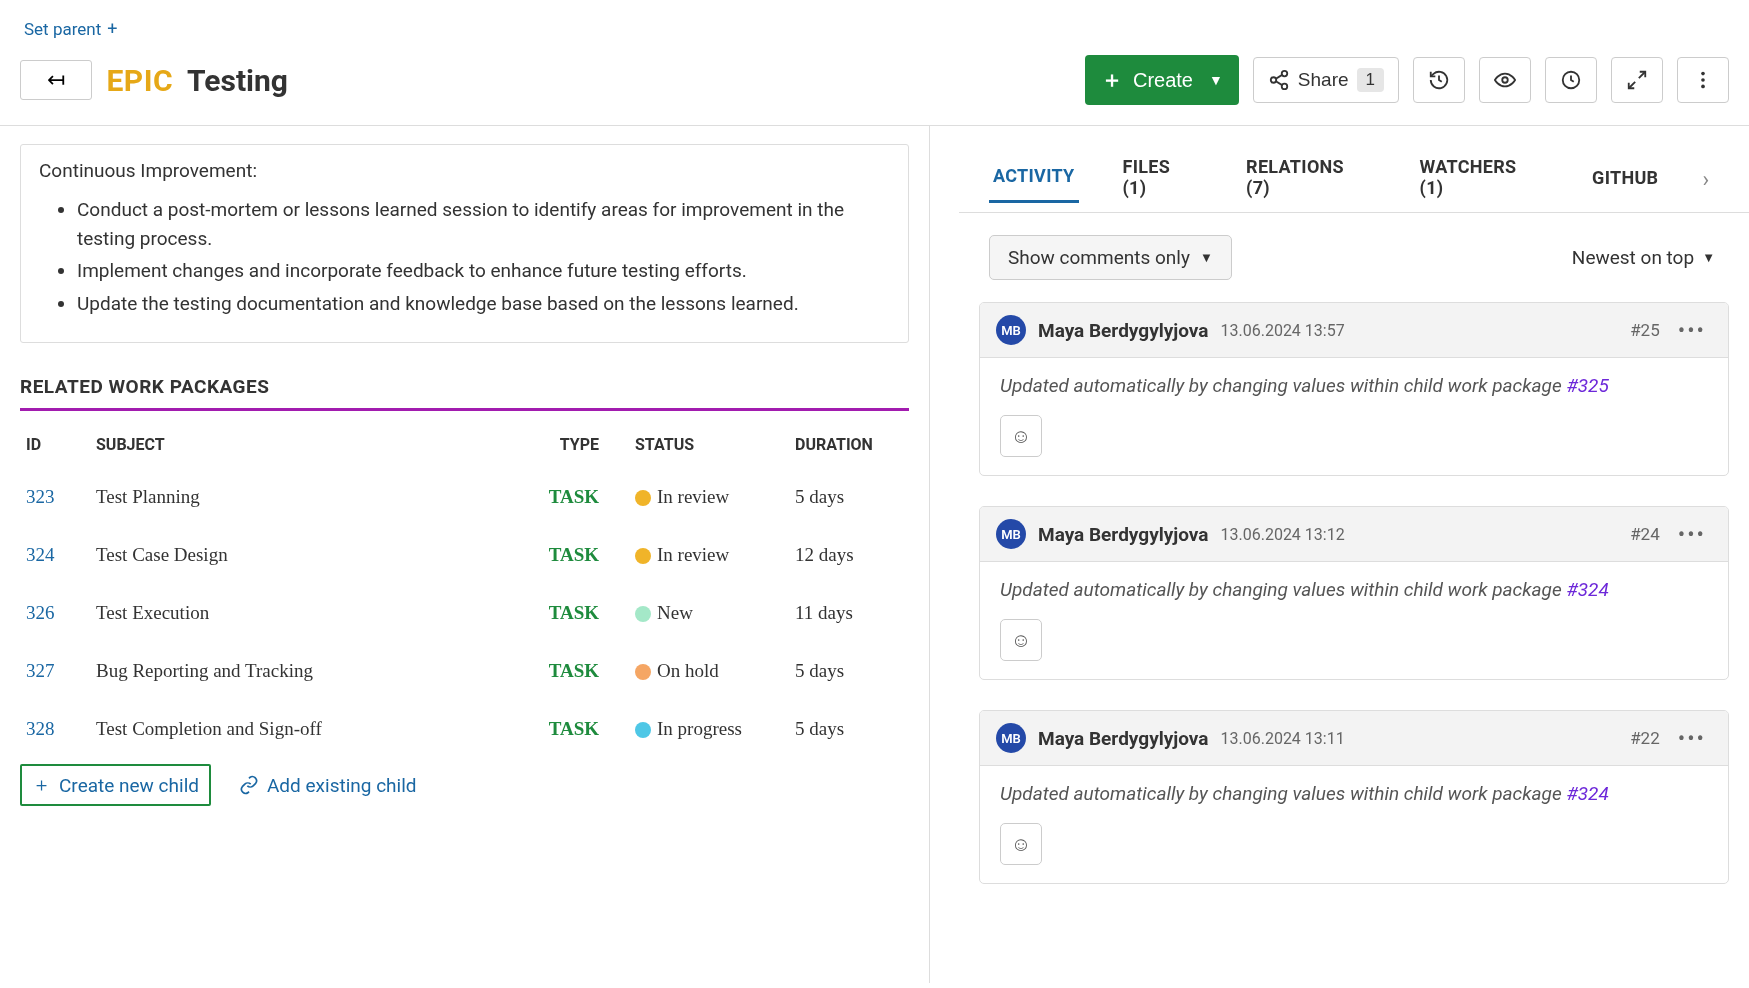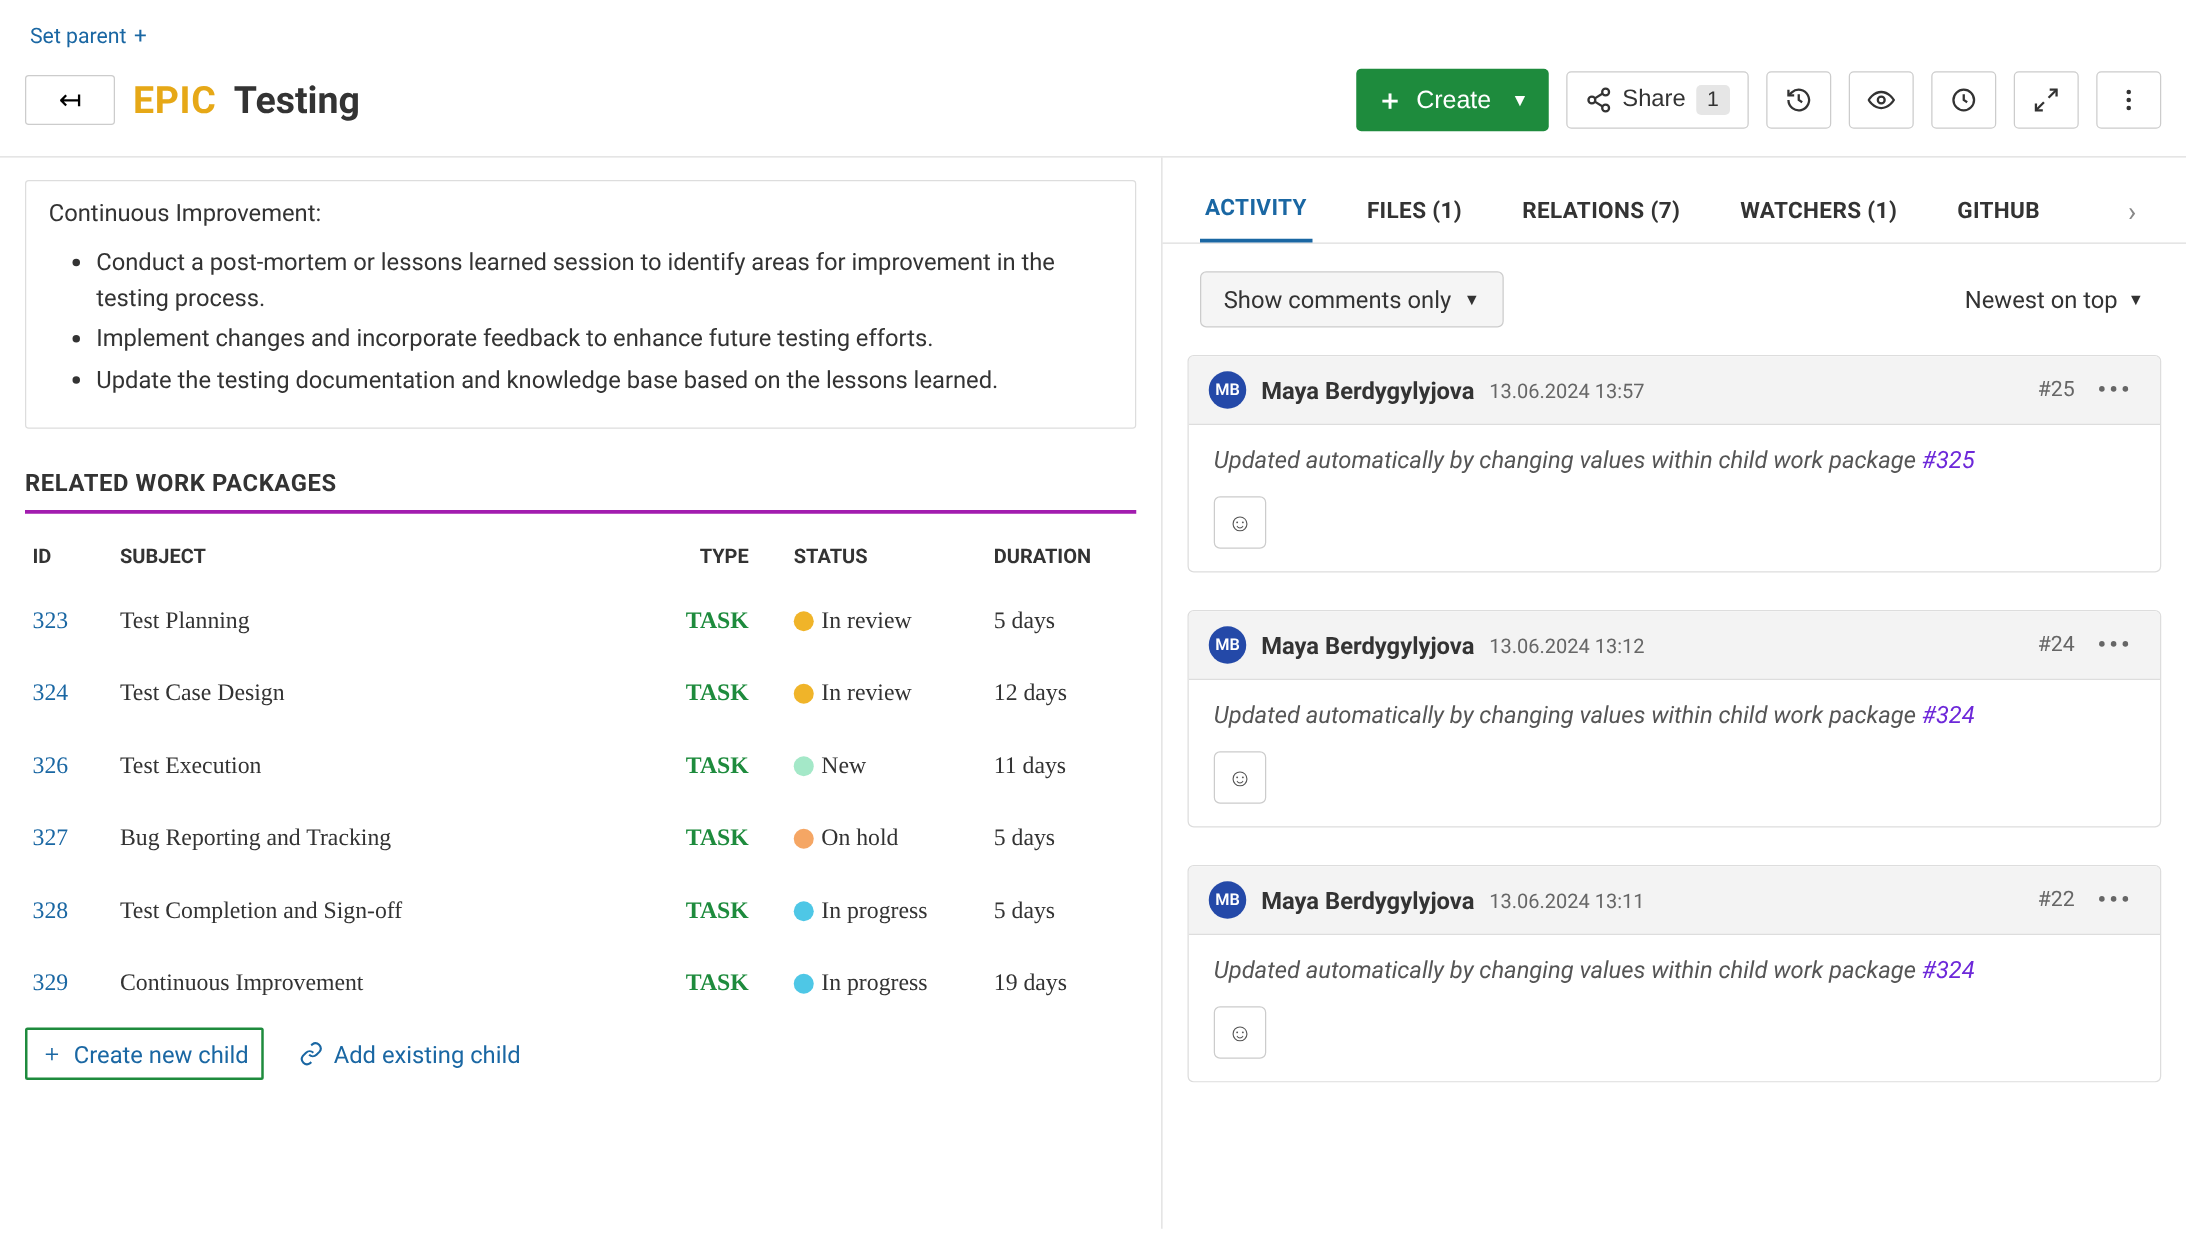--- a/index.html
+++ b/index.html
@@ -81,20 +81,21 @@
     background: #e6e6e6;
     border-radius: 4px;
     padding: 2px 9px;
     font-size: 17px;
   }
   .icon-btn svg { width: 22px; height: 22px; }
   .main-split {
     display: flex;
     border-top: 1px solid #ddd;
     height: calc(100% - 130px);
+    gap: 29px;
   }
   .left-pane {
     width: 930px;
     padding: 18px 20px;
     border-right: 1px solid #ddd;
     overflow-y: auto;
   }
   .desc-box {
     border: 1px solid #ddd;
     border-radius: 3px;
@@ -414,27 +415,20 @@
             <td class="status-col"><span class="dot dot-onhold"></span><span>On hold</span></td>
             <td class="dur-col">5 days</td>
           </tr>
           <tr>
             <td class="id-col"><a>328</a></td>
             <td>Test Completion and Sign-off</td>
             <td class="type-col"><span class="type-task">TASK</span></td>
             <td class="status-col"><span class="dot dot-inprogress"></span><span>In progress</span></td>
             <td class="dur-col">5 days</td>
           </tr>
-          <tr>
-            <td class="id-col"><a>329</a></td>
-            <td>Continuous Improvement</td>
-            <td class="type-col"><span class="type-task">TASK</span></td>
-            <td class="status-col"><span class="dot dot-inprogress"></span><span>In progress</span></td>
-            <td class="dur-col">19 days</td>
-          </tr>
         </tbody>
     </table>
 
     <div class="child-actions">
       <div class="child-action boxed">
         <span>＋</span>
         <span>Create new child</span>
       </div>
       <div class="child-action">
         <svg width="20" height="20" viewBox="0 0 24 24" fill="none" stroke="#1a67a3" stroke-width="2">

